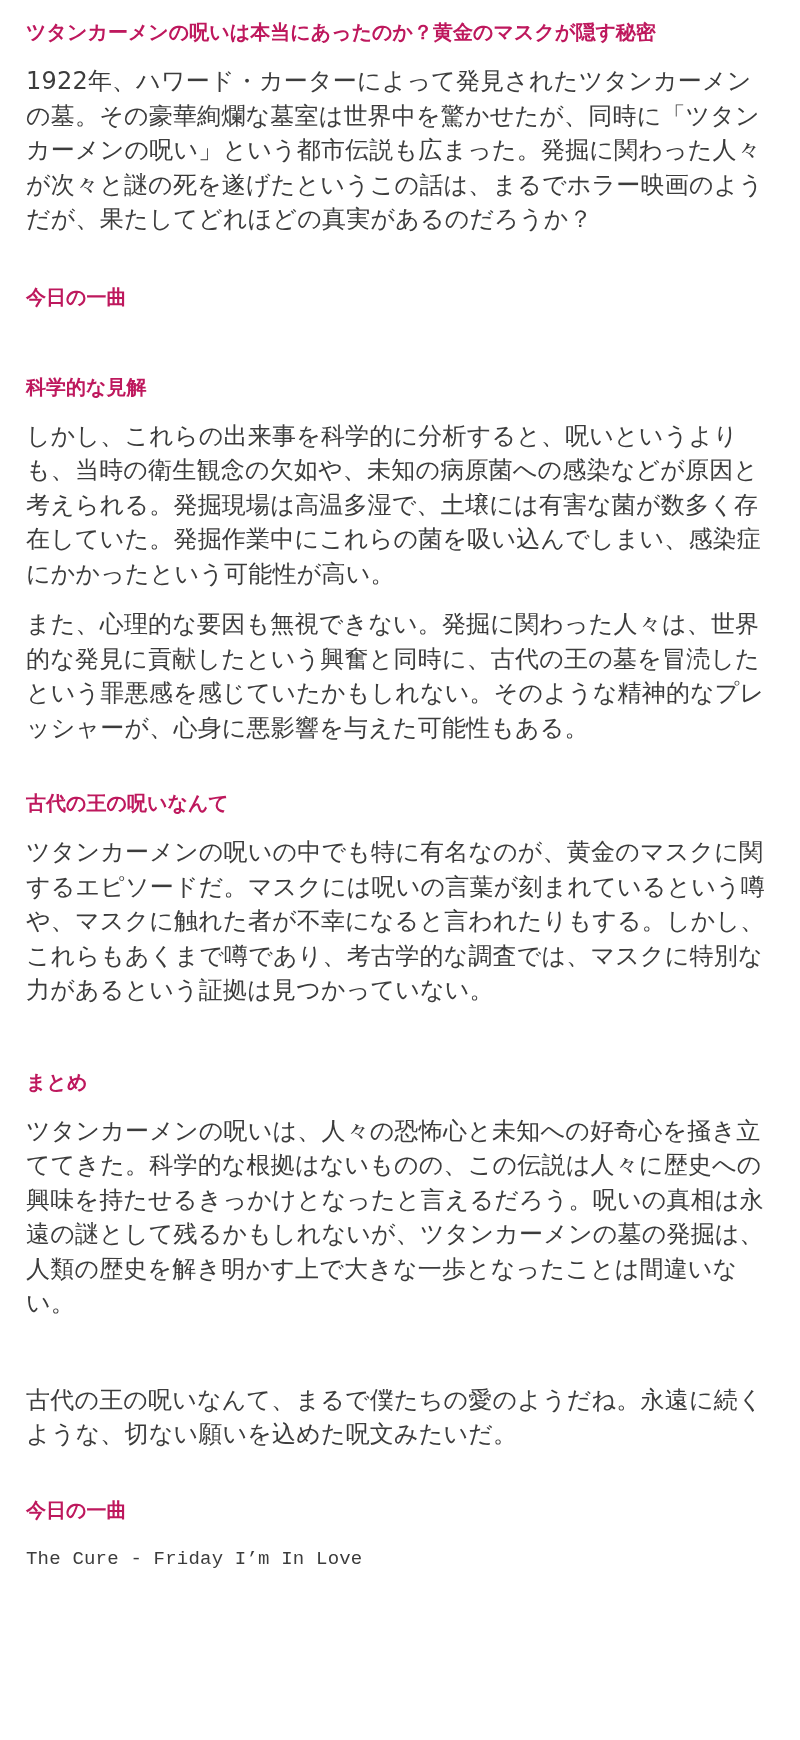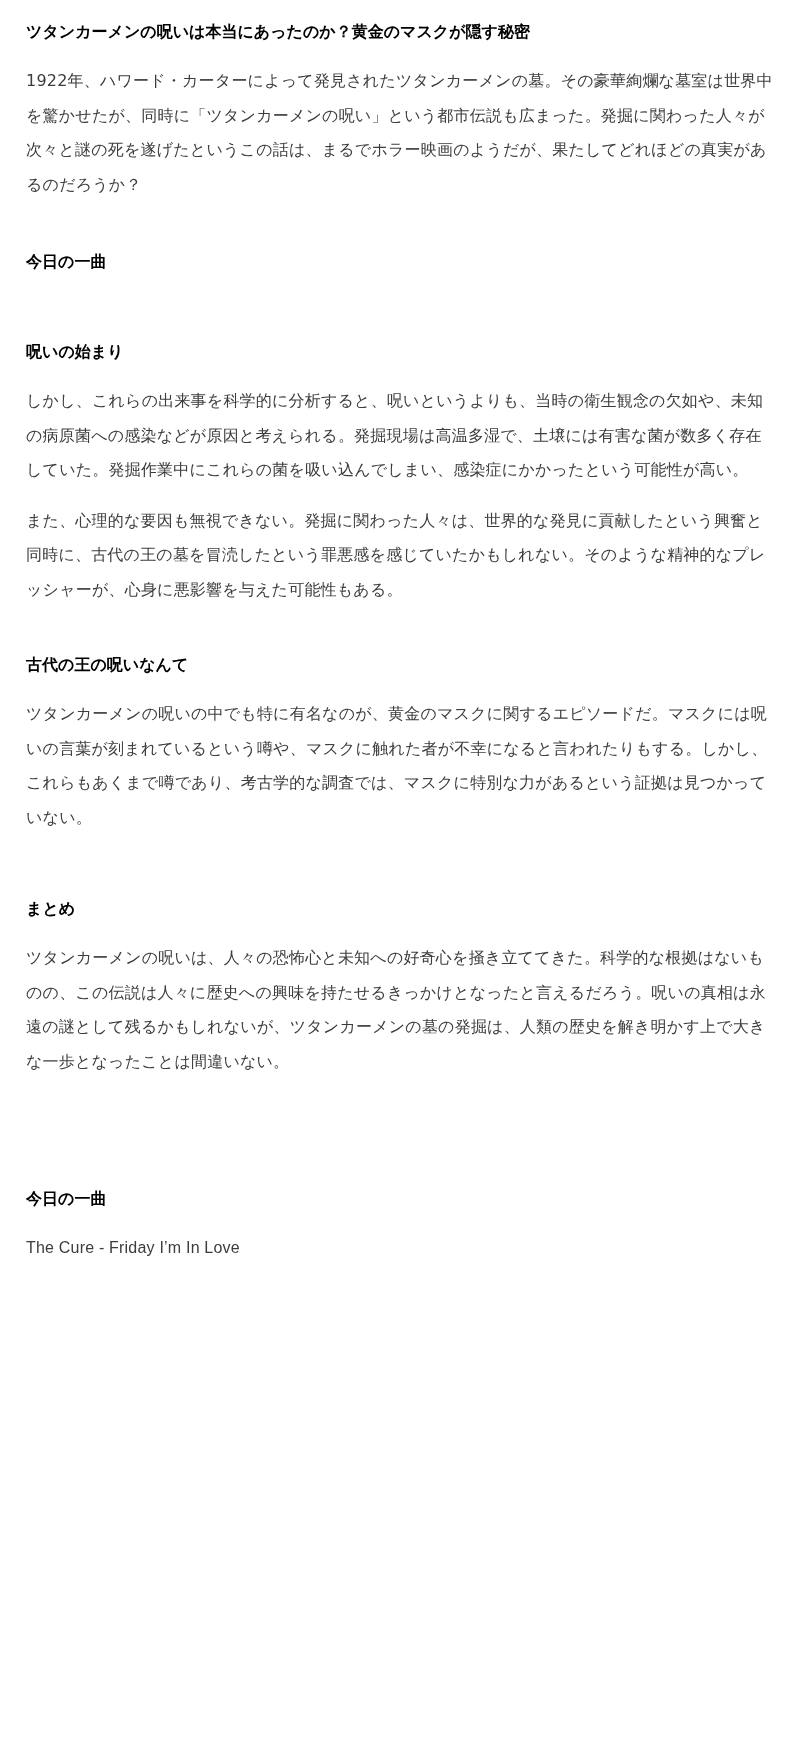--- a/index.html
+++ b/index.html
@@ -10,67 +10,68 @@
     font-family: "DejaVu Sans", "Liberation Sans", sans-serif;
     color: #3c3c3c;
   }
   .doc {
     padding: 10px 26px 0 26px;
     box-sizing: border-box;
     width: 800px;
   }
   .h {
     font-weight: bold;
-    color: #000000;
-    font-size: 16px;
+    color: #be185d;
+    font-size: 20px;
     line-height: 28px;
     margin: 0;
   }
   .p {
-    font-size: 16px;
+    font-size: 24px;
     line-height: 34.5px;
     margin: 0;
     letter-spacing: 0.2px;
   }
   .title { margin-top: 0px; }
   .gap-h-p { height: 18px; }
   .gap-p-p { height: 16px; }
   .gap-p-h { height: 44px; }
-  .song { font-family: Liberation Sans, sans-serif; font-size: 16px; }
+  .song { font-family: Liberation Mono, monospace; font-size: 19px; }
 </style>
 </head>
 <body>
 
 <div class="doc">
   <div class="h title" style="margin-top:8px">ツタンカーメンの呪いは本当にあったのか？黄金のマスクが隠す秘密</div>
   <div class="gap-h-p" style="height:18px"></div>
   <p class="p">1922年、ハワード・カーターによって発見されたツタンカーメンの墓。その豪華絢爛な墓室は世界中を驚かせたが、同時に「ツタンカーメンの呪い」という都市伝説も広まった。発掘に関わった人々が次々と謎の死を遂げたというこの話は、まるでホラー映画のようだが、果たしてどれほどの真実があるのだろうか？</p>
 
   <div class="gap-p-h" style="height:46px"></div>
   <div class="h">今日の一曲</div>
   <div class="gap-h-p"></div>
 
   <div class="gap-p-h"></div>
-  <div class="h">呪いの始まり</div>
+  <div class="h">科学的な見解</div>
   <div class="gap-h-p"></div>
   <p class="p">しかし、これらの出来事を科学的に分析すると、呪いというよりも、当時の衛生観念の欠如や、未知の病原菌への感染などが原因と考えられる。発掘現場は高温多湿で、土壌には有害な菌が数多く存在していた。発掘作業中にこれらの菌を吸い込んでしまい、感染症にかかったという可能性が高い。</p>
   <div class="gap-p-p"></div>
   <p class="p">また、心理的な要因も無視できない。発掘に関わった人々は、世界的な発見に貢献したという興奮と同時に、古代の王の墓を冒涜したという罪悪感を感じていたかもしれない。そのような精神的なプレッシャーが、心身に悪影響を与えた可能性もある。</p>
 
   <div class="gap-p-h"></div>
   <div class="h">古代の王の呪いなんて</div>
   <div class="gap-h-p"></div>
   <p class="p">ツタンカーメンの呪いの中でも特に有名なのが、黄金のマスクに関するエピソードだ。マスクには呪いの言葉が刻まれているという噂や、マスクに触れた者が不幸になると言われたりもする。しかし、これらもあくまで噂であり、考古学的な調査では、マスクに特別な力があるという証拠は見つかっていない。</p>
   <div class="gap-p-p"></div>
 
   <div class="gap-p-h"></div>
   <div class="h">まとめ</div>
   <div class="gap-h-p"></div>
   <p class="p">ツタンカーメンの呪いは、人々の恐怖心と未知への好奇心を掻き立ててきた。科学的な根拠はないものの、この伝説は人々に歴史への興味を持たせるきっかけとなったと言えるだろう。呪いの真相は永遠の謎として残るかもしれないが、ツタンカーメンの墓の発掘は、人類の歴史を解き明かす上で大きな一歩となったことは間違いない。</p>
 
   <div class="gap-p-h"></div>
   <div class="gap-h-p"></div>
+  <p class="p">古代の王の呪いなんて、まるで僕たちの愛のようだね。永遠に続くような、切ない願いを込めた呪文みたいだ。</p>
 
   <div class="gap-p-h"></div>
   <div class="h">今日の一曲</div>
   <div class="gap-h-p"></div>
   <p class="p song">The Cure - Friday I’m In Love</p>
 </div>
 
 </body></html>

